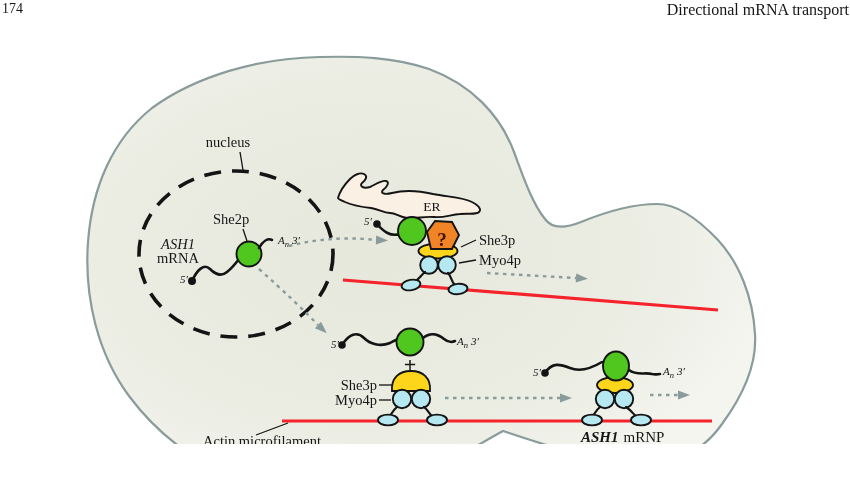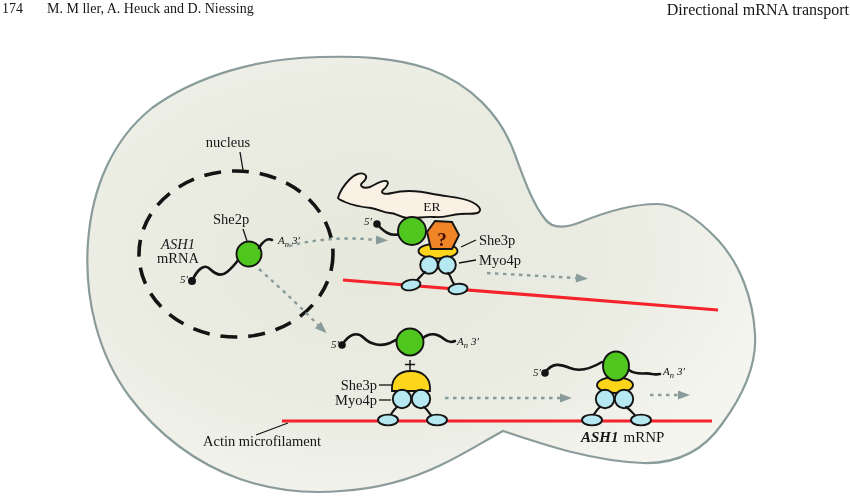--- a/index.html
+++ b/index.html
@@ -1,16 +1,16 @@
 <!DOCTYPE html>
 <html><head>
 <meta charset="utf-8">
 <style>
   html,body{margin:0;padding:0;background:#fff;}
-  .page{position:relative;width:850px;height:498px;background:#ffffff;overflow:hidden;
+  .page{position:relative;width:850px;height:444px;background:#ffffff;overflow:hidden;
         font-family:"Liberation Serif","DejaVu Serif",serif;}
   .hdr{position:absolute;top:1px;font-size:14px;color:#161616;white-space:pre;}
   #hdr-page{left:2px;}
   #hdr-authors{left:47px;}
   #hdr-title{right:1px;font-size:16px;}
   svg{position:absolute;left:0;top:0;}
   svg text{fill:#161616;}
   .lbl{font-size:14.5px;}
   .sm{font-size:11px;font-style:italic;}
   .sub{font-size:8.5px;font-style:italic;}
@@ -29,21 +29,20 @@
   .nucl{fill:none;stroke:#141414;stroke-width:3.6;stroke-dasharray:17 11;}
   .cellp{stroke:#8a9b9b;stroke-width:2.2;}
   .cap{fill:#141414;}
 </style>
 </head>
 <body>
 
 <div class="page">
 
   <span class="hdr" id="hdr-page">174</span>
-  <span class="hdr" id="hdr-authors">M. M ller, A. Heuck and D. Niessing</span>
   <span class="hdr" id="hdr-title">Directional mRNA transport</span>
 
   <svg width="850" height="498" viewBox="0 0 850 498">
     <defs>
       <radialGradient id="cellfill" cx="42%" cy="45%" r="62%">
         <stop offset="0" stop-color="#e6e8dc"></stop>
         <stop offset="0.65" stop-color="#ebede3"></stop>
         <stop offset="1" stop-color="#f4f5ef"></stop>
       </radialGradient>
     </defs>

